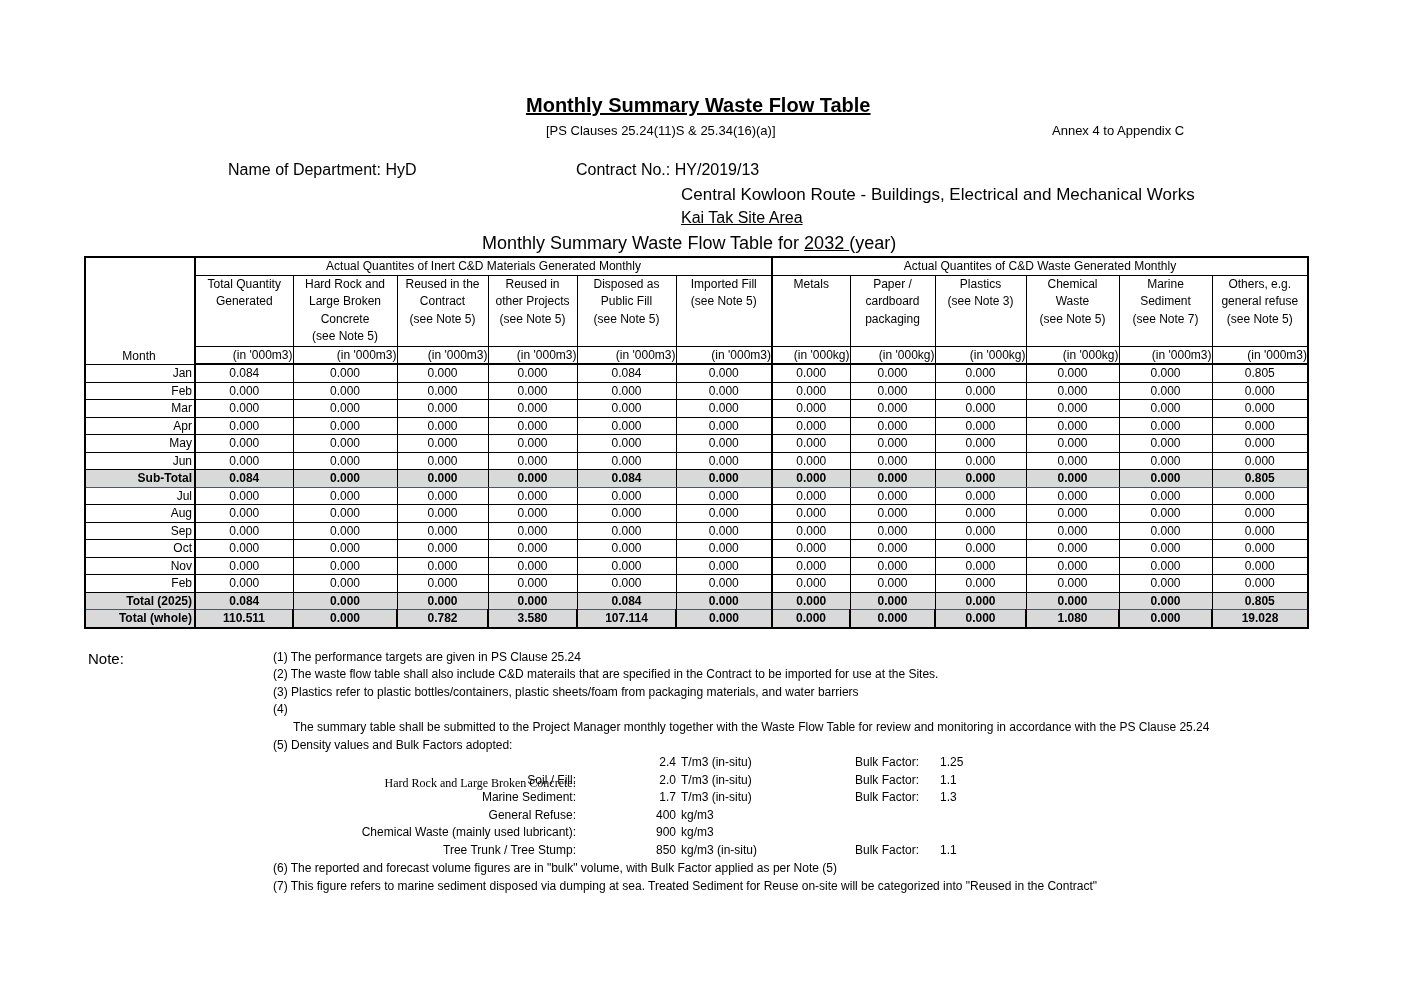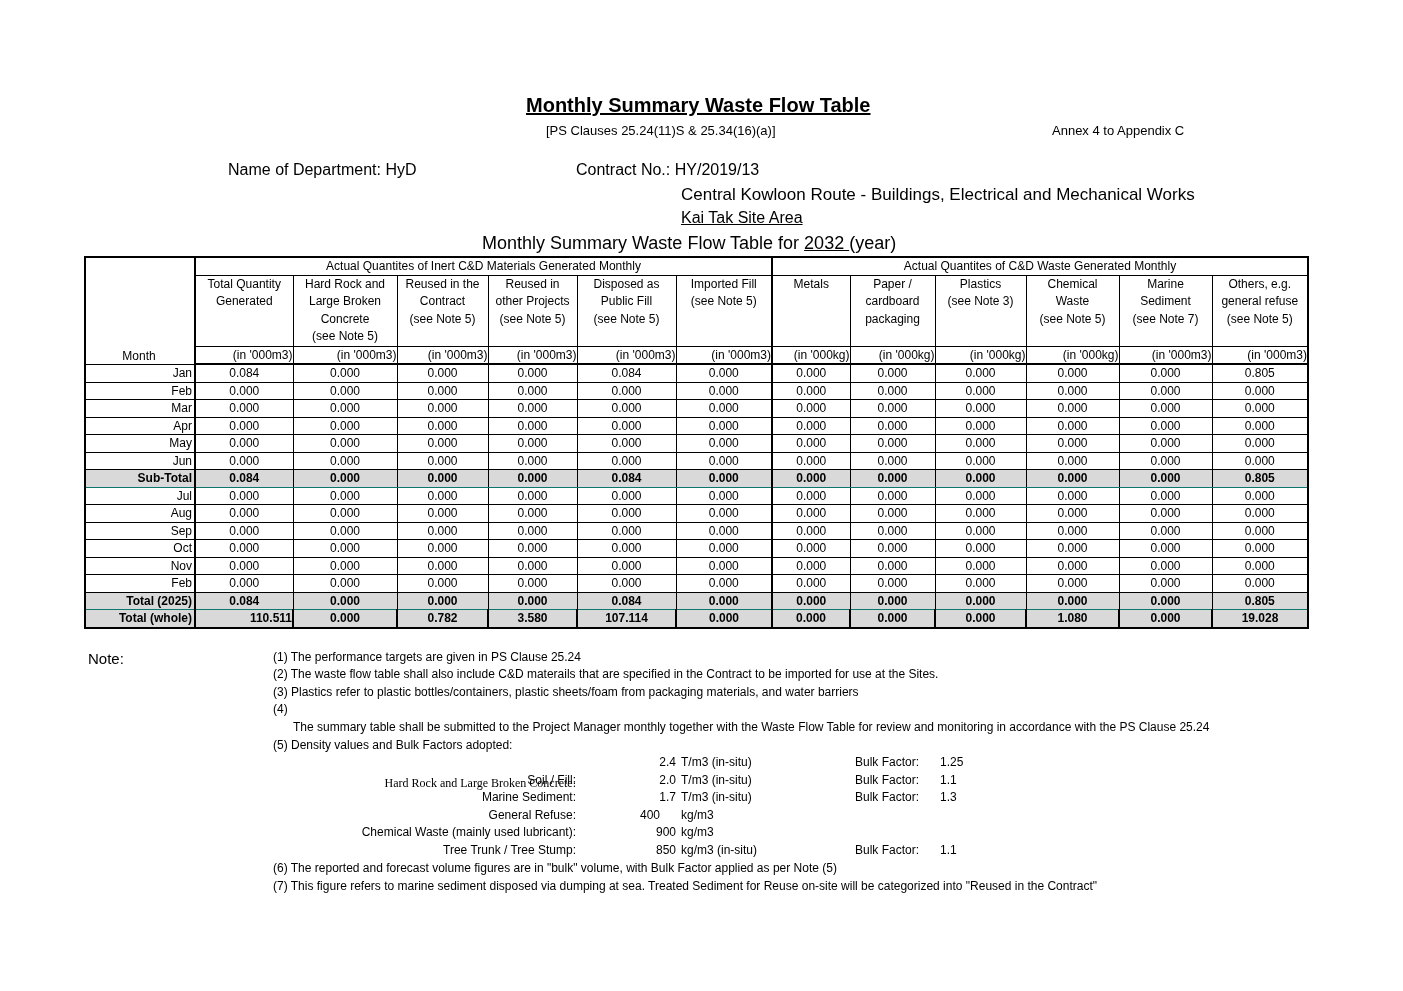--- a/index.html
+++ b/index.html
@@ -358,21 +358,21 @@
         <td class="rb">0.000</td>
         <td>0.000</td>
         <td>0.000</td>
         <td>0.000</td>
         <td>0.000</td>
         <td>0.000</td>
         <td>0.805</td>
       </tr>
       <tr class="sub">
         <td class="m">Total (whole)</td>
-        <td style="border-right: 2px solid rgb(0, 0, 0); text-align: right;">110.511</td>
+        <td style="border-right: 2px solid rgb(0, 0, 0);">110.511</td>
         <td style="border-right: 2px solid rgb(0, 0, 0);">0.000</td>
         <td style="border-right: 2px solid rgb(0, 0, 0);">0.782</td>
         <td style="border-right: 2px solid rgb(0, 0, 0);">3.580</td>
         <td style="border-right: 2px solid rgb(0, 0, 0);">107.114</td>
         <td class="rb" style="border-right: 2px solid rgb(0, 0, 0);">0.000</td>
         <td style="border-right: 2px solid rgb(0, 0, 0);">0.000</td>
         <td style="border-right: 2px solid rgb(0, 0, 0);">0.000</td>
         <td style="border-right: 2px solid rgb(0, 0, 0);">0.000</td>
         <td style="border-right: 2px solid rgb(0, 0, 0);">1.080</td>
         <td style="border-right: 2px solid rgb(0, 0, 0);">0.000</td>
@@ -398,21 +398,21 @@
     <div class="dens-val" style="left: 640px; width: 36px; text-align: right; top: 772.6px;">2.0</div>
     <div class="dens-val" style="left: 681px; top: 772.6px;">T/m3 (in-situ)</div>
     <div class="dens-val" style="left: 855px; top: 772.6px;">Bulk Factor:</div>
     <div class="dens-val" style="left: 940px; top: 772.6px;">1.1</div>
     <div class="dens-name" style="top: 790.2px;">Marine Sediment:</div>
     <div class="dens-val" style="left: 640px; width: 36px; text-align: right; top: 790.2px;">1.7</div>
     <div class="dens-val" style="left: 681px; top: 790.2px;">T/m3 (in-situ)</div>
     <div class="dens-val" style="left: 855px; top: 790.2px;">Bulk Factor:</div>
     <div class="dens-val" style="left: 940px; top: 790.2px;">1.3</div>
     <div class="dens-name" style="top: 807.8px;">General Refuse:</div>
-    <div class="dens-val" style="left: 640px; width: 36px; top: 807.8px;">400</div>
+    <div class="dens-val" style="left: 640px; width: 36px; text-align: right; top: 807.8px;">400</div>
     <div class="dens-val" style="left: 681px; top: 807.8px;">kg/m3</div>
     <div class="dens-val" style="left: 855px; top: 807.8px;"></div>
     <div class="dens-val" style="left: 940px; top: 807.8px;"></div>
     <div class="dens-name" style="top: 825.4px;">Chemical Waste (mainly used lubricant):</div>
     <div class="dens-val" style="left: 640px; width: 36px; text-align: right; top: 825.4px;">900</div>
     <div class="dens-val" style="left: 681px; top: 825.4px;">kg/m3</div>
     <div class="dens-val" style="left: 855px; top: 825.4px;"></div>
     <div class="dens-val" style="left: 940px; top: 825.4px;"></div>
     <div class="dens-name" style="top: 843px;">Tree Trunk / Tree Stump:</div>
     <div class="dens-val" style="left: 640px; width: 36px; text-align: right; top: 843px;">850</div>

